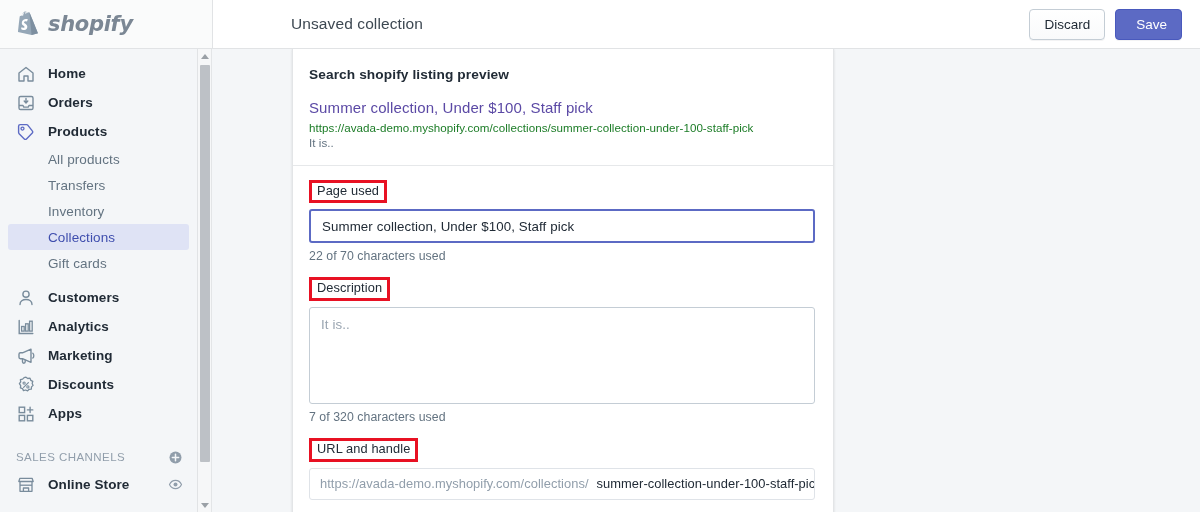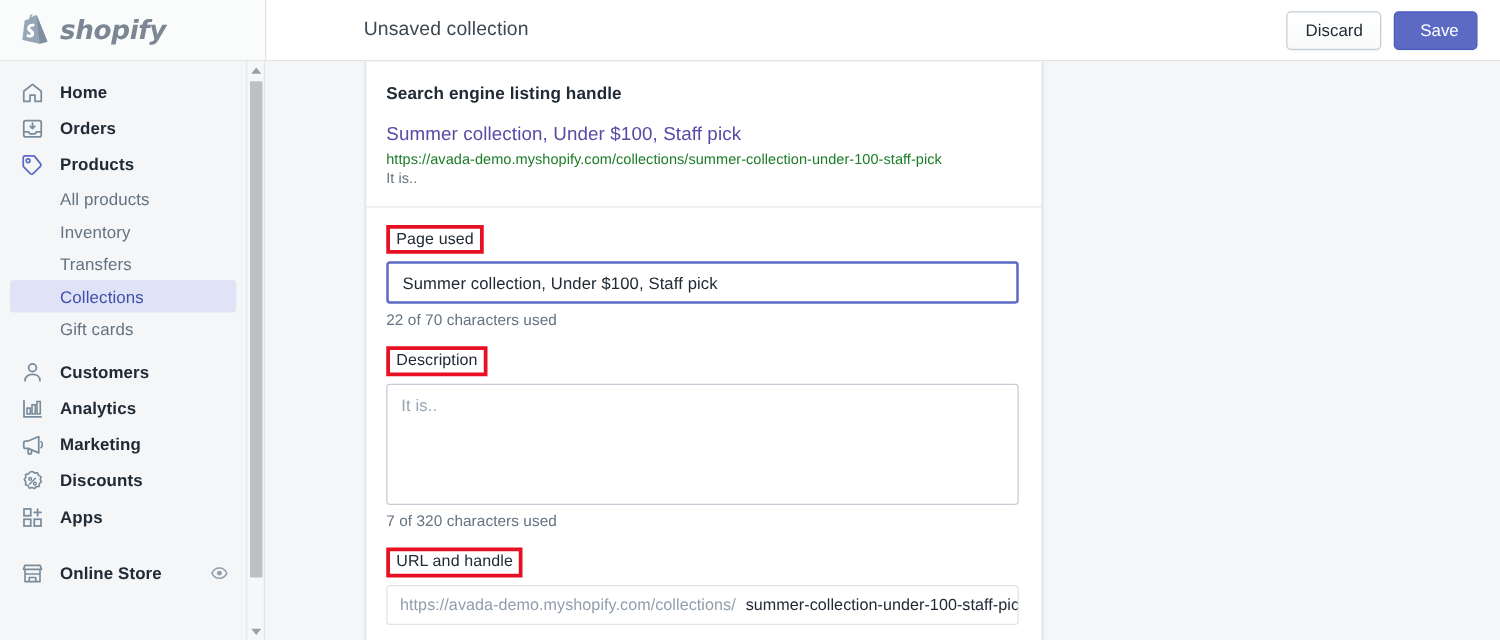--- a/index.html
+++ b/index.html
@@ -214,24 +214,24 @@
         <path d="M10.6 2.6H4.2c-.9 0-1.6.7-1.6 1.6v6.4c0 .4.2.8.5 1.1l5.2 5.2c.6.6 1.6.6 2.2 0l5.8-5.8c.6-.6.6-1.6 0-2.2L11.7 3.1c-.3-.3-.7-.5-1.1-.5z" fill="none" stroke="#5c6ac4" stroke-width="1.4" stroke-linejoin="round"></path>
         <circle cx="6.5" cy="6.6" r="1.5" fill="none" stroke="#5c6ac4" stroke-width="1.3"></circle>
       </svg>
       <span class="nav-label">Products</span>
     </div>
 
     <div class="sub-item">
       <span class="sub-label">All products</span>
     </div>
     <div class="sub-item">
+      <span class="sub-label">Transfers</span>
+    </div>
+    <div class="sub-item">
       <span class="sub-label">Inventory</span>
-    </div>
-    <div class="sub-item">
-      <span class="sub-label">Transfers</span>
     </div>
     <div class="sub-item active">
       <span class="sub-label">Collections</span>
     </div>
     <div class="sub-item">
       <span class="sub-label">Gift cards</span>
     </div>
 
     <div class="nav-gap-sm"></div>
 
@@ -277,20 +277,27 @@
         <rect x="3.2" y="3.2" width="5.4" height="5.4" fill="none" stroke="#798c9c" stroke-width="1.4"></rect>
         <rect x="3.2" y="11.4" width="5.4" height="5.4" fill="none" stroke="#798c9c" stroke-width="1.4"></rect>
         <rect x="11.4" y="11.4" width="5.4" height="5.4" fill="none" stroke="#798c9c" stroke-width="1.4"></rect>
         <path d="M14.1 3.2v5.4M11.4 5.9h5.4" stroke="#798c9c" stroke-width="1.4" stroke-linecap="round"></path>
       </svg>
       <span class="nav-label">Apps</span>
     </div>
 
     <div class="nav-gap-md"></div>
 
+    <div class="channels-head">
+      <span class="channels-title">SALES CHANNELS</span>
+      <svg width="15" height="15" viewBox="0 0 20 20">
+        <circle cx="10" cy="10" r="8" fill="#919eab"></circle>
+        <path d="M10 5.8v8.4M5.8 10h8.4" stroke="#f4f6f8" stroke-width="2" stroke-linecap="round"></path>
+      </svg>
+    </div>
 
     <div class="nav-item" style="justify-content:space-between;padding-right:6px;">
       <span style="display:flex;align-items:center;gap:12px;">
         <svg class="nav-icon" viewBox="0 0 20 20">
           <path d="M2.8 6.5h14.4l-1.1-3.2H3.9L2.8 6.5z" fill="none" stroke="#798c9c" stroke-width="1.3" stroke-linejoin="round"></path>
           <path d="M4 6.5v9.8h12V6.5" fill="none" stroke="#798c9c" stroke-width="1.3" stroke-linejoin="round"></path>
           <path d="M4 10.2h12" stroke="#798c9c" stroke-width="1.3"></path>
           <path d="M7.4 16.3v-3.3h5.2v3.3" fill="none" stroke="#798c9c" stroke-width="1.3" stroke-linejoin="round"></path>
         </svg>
         <span class="nav-label">Online Store</span>
@@ -310,21 +317,21 @@
     <div class="sb-arrow down">
         <i></i>
       </div>
   </div>
 
   <div class="main">
 
     <div class="card">
 
       <div class="card-sec">
-        <div class="sec-title">Search engine listing handle</div>
+        <div class="sec-title">Search shopify listing preview</div>
         <div class="preview-title">Summer collection, Under $100, Staff pick</div>
         <div class="preview-url">https://avada-demo.myshopify.com/collections/summer-collection-under-100-staff-pick</div>
         <div class="preview-desc">It is..</div>
       </div>
 
       <div class="divider"></div>
 
       <div class="field-block">
         <div class="field-label">
           <span class="label-hl">Page used</span>

